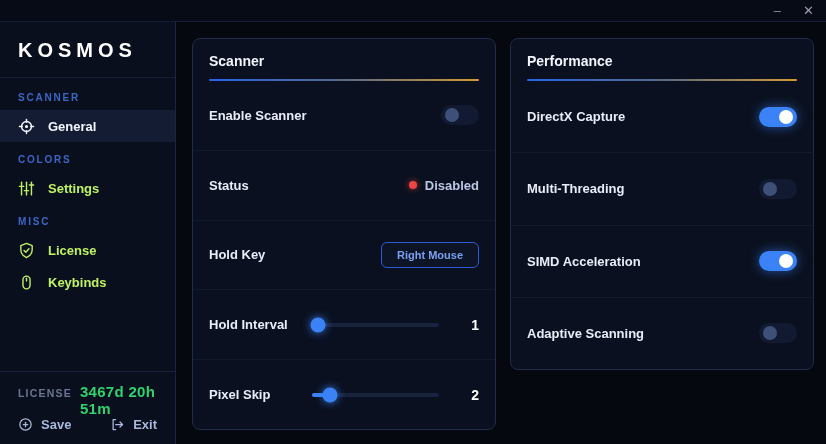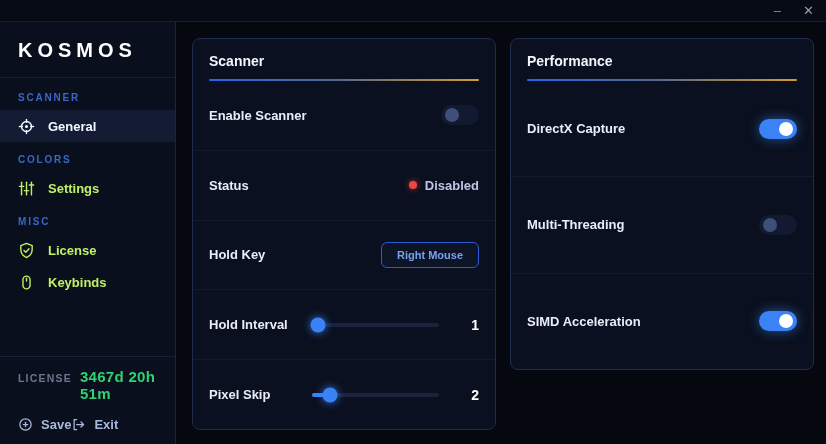--- a/index.html
+++ b/index.html
@@ -44,21 +44,21 @@
     padding:8px 18px; height:32px;
     color:#bef264; font-size:13px; font-weight:600; cursor:pointer;
   }
   .nav-item.active { background:#131c33; color:#f4f7ff; font-weight:700;text-align:center; }
   .nav-item svg { flex:none; }
 
   .sidebar-footer { border-top:1px solid #18223c; padding:11px 18px 12px; }
   .license-row { display:flex; align-items:baseline; gap:8px; }
   .license-label { color:#6b7590; font-size:10.5px; font-weight:700; letter-spacing:1.2px; }
   .license-time { color:#2fd26e; font-size:15px; font-weight:800; letter-spacing:.3px; }
-  .footer-actions { display:flex; justify-content:flex-start; margin-top:15px; }
+  .footer-actions { display:flex; justify-content:space-between; }
   .footer-btn {
     display:flex; align-items:center; gap:8px;
     color:#a9b9dd; font-size:13px; font-weight:700; cursor:pointer;
   }
 
   
   .main {
     flex:1; background:#05080f; padding:16px 12px 0 16px;
     display:flex; gap:14px; align-items:flex-start;
   }
@@ -271,18 +271,24 @@
             <span class="toggle off">
                 <span class="knob"></span>
               </span>
           </div>
           <div class="row">
             <span class="row-label">SIMD Acceleration</span>
             <span class="toggle on">
                 <span class="knob"></span>
               </span>
           </div>
+          <div class="row">
+            <span class="row-label">Adaptive Scanning</span>
+            <span class="toggle off">
+                <span class="knob"></span>
+              </span>
+          </div>
         </div>
       </div>
 
     </div>
   </div>
 </div>
 
 </body></html>

